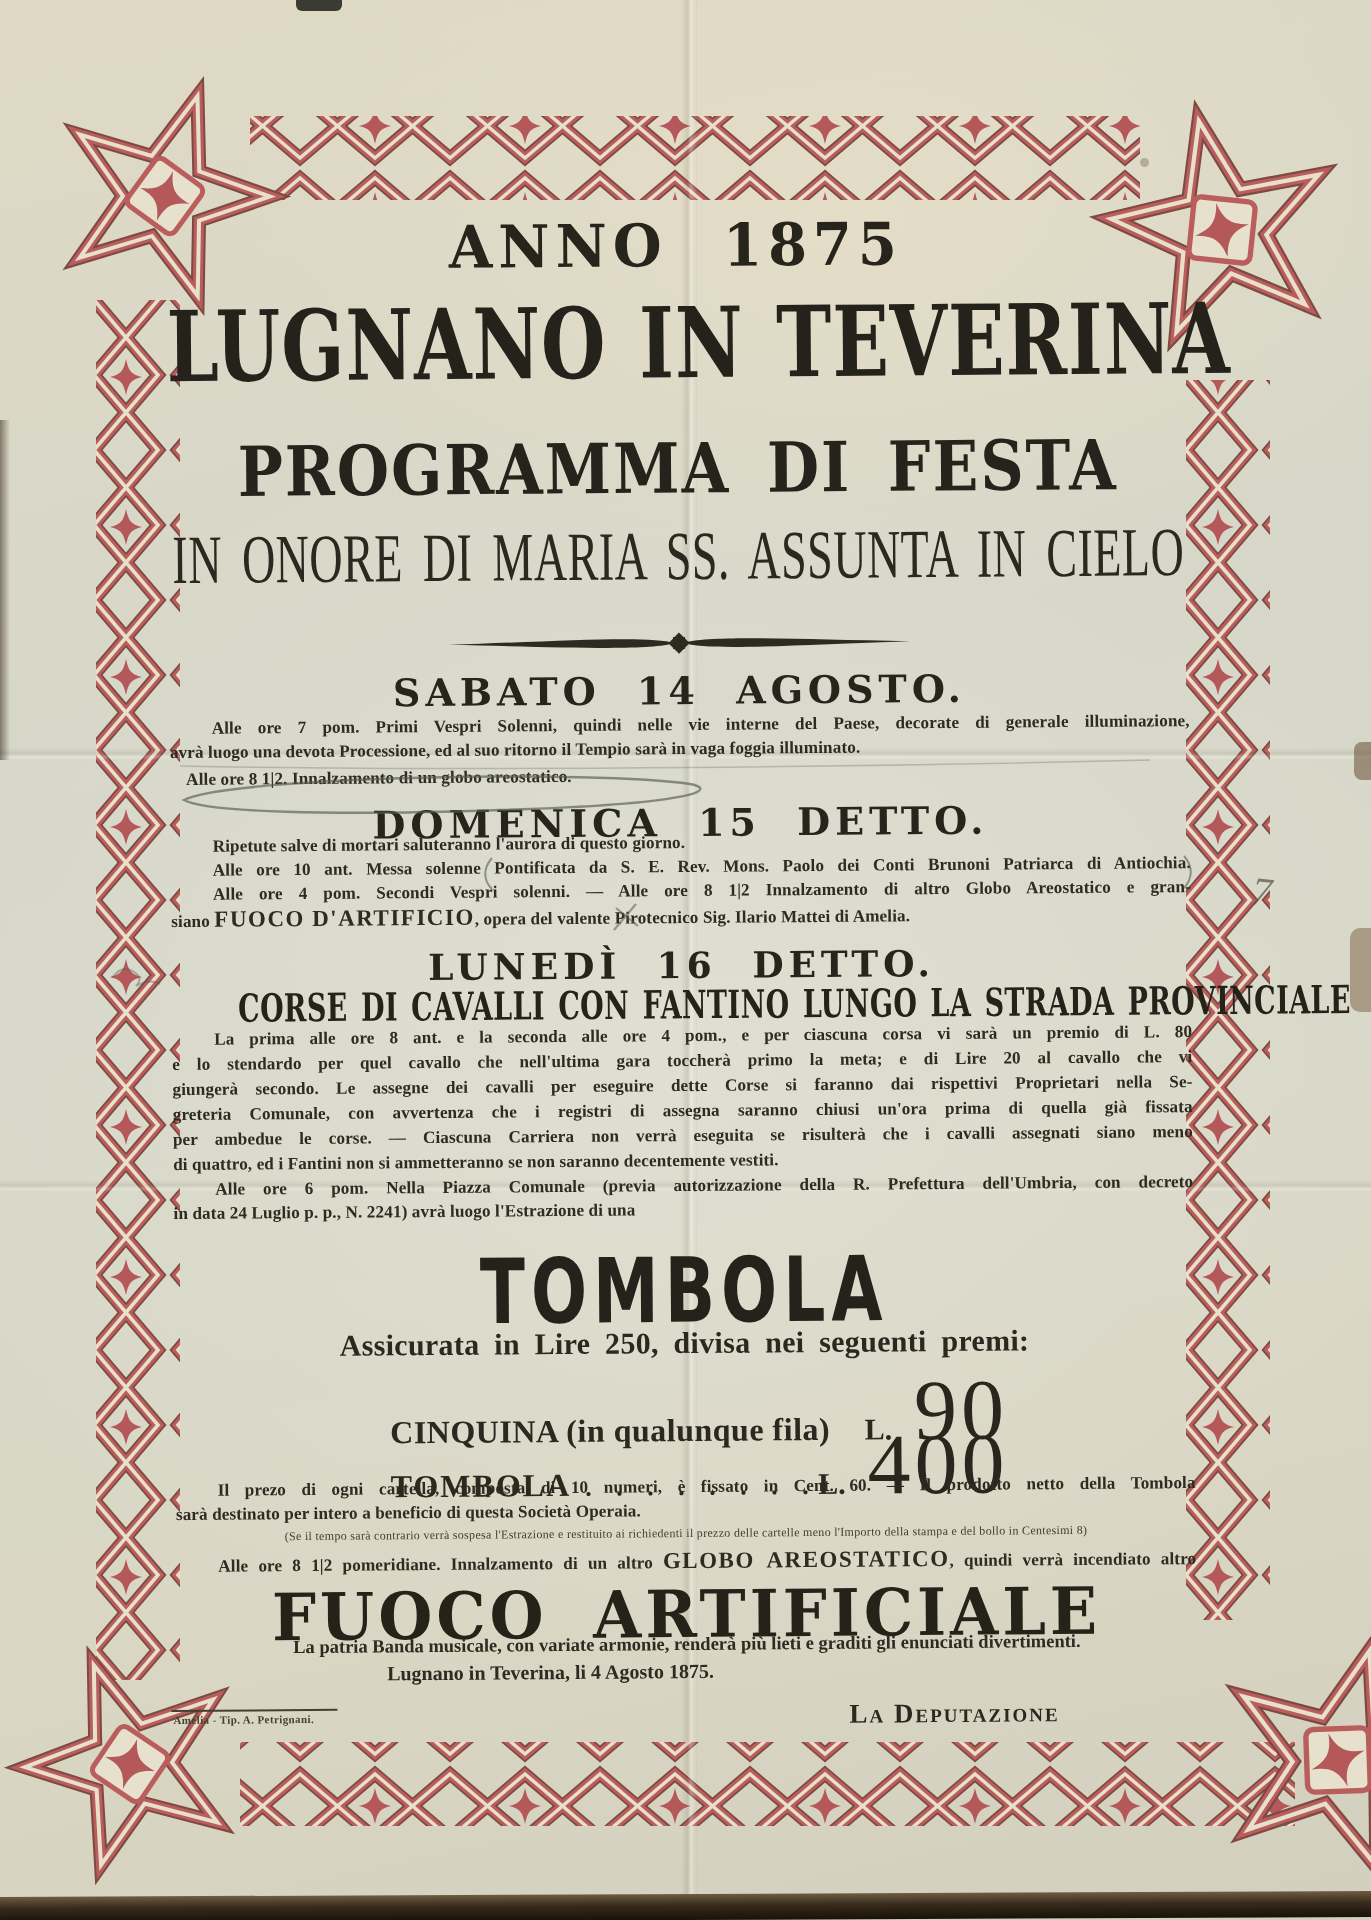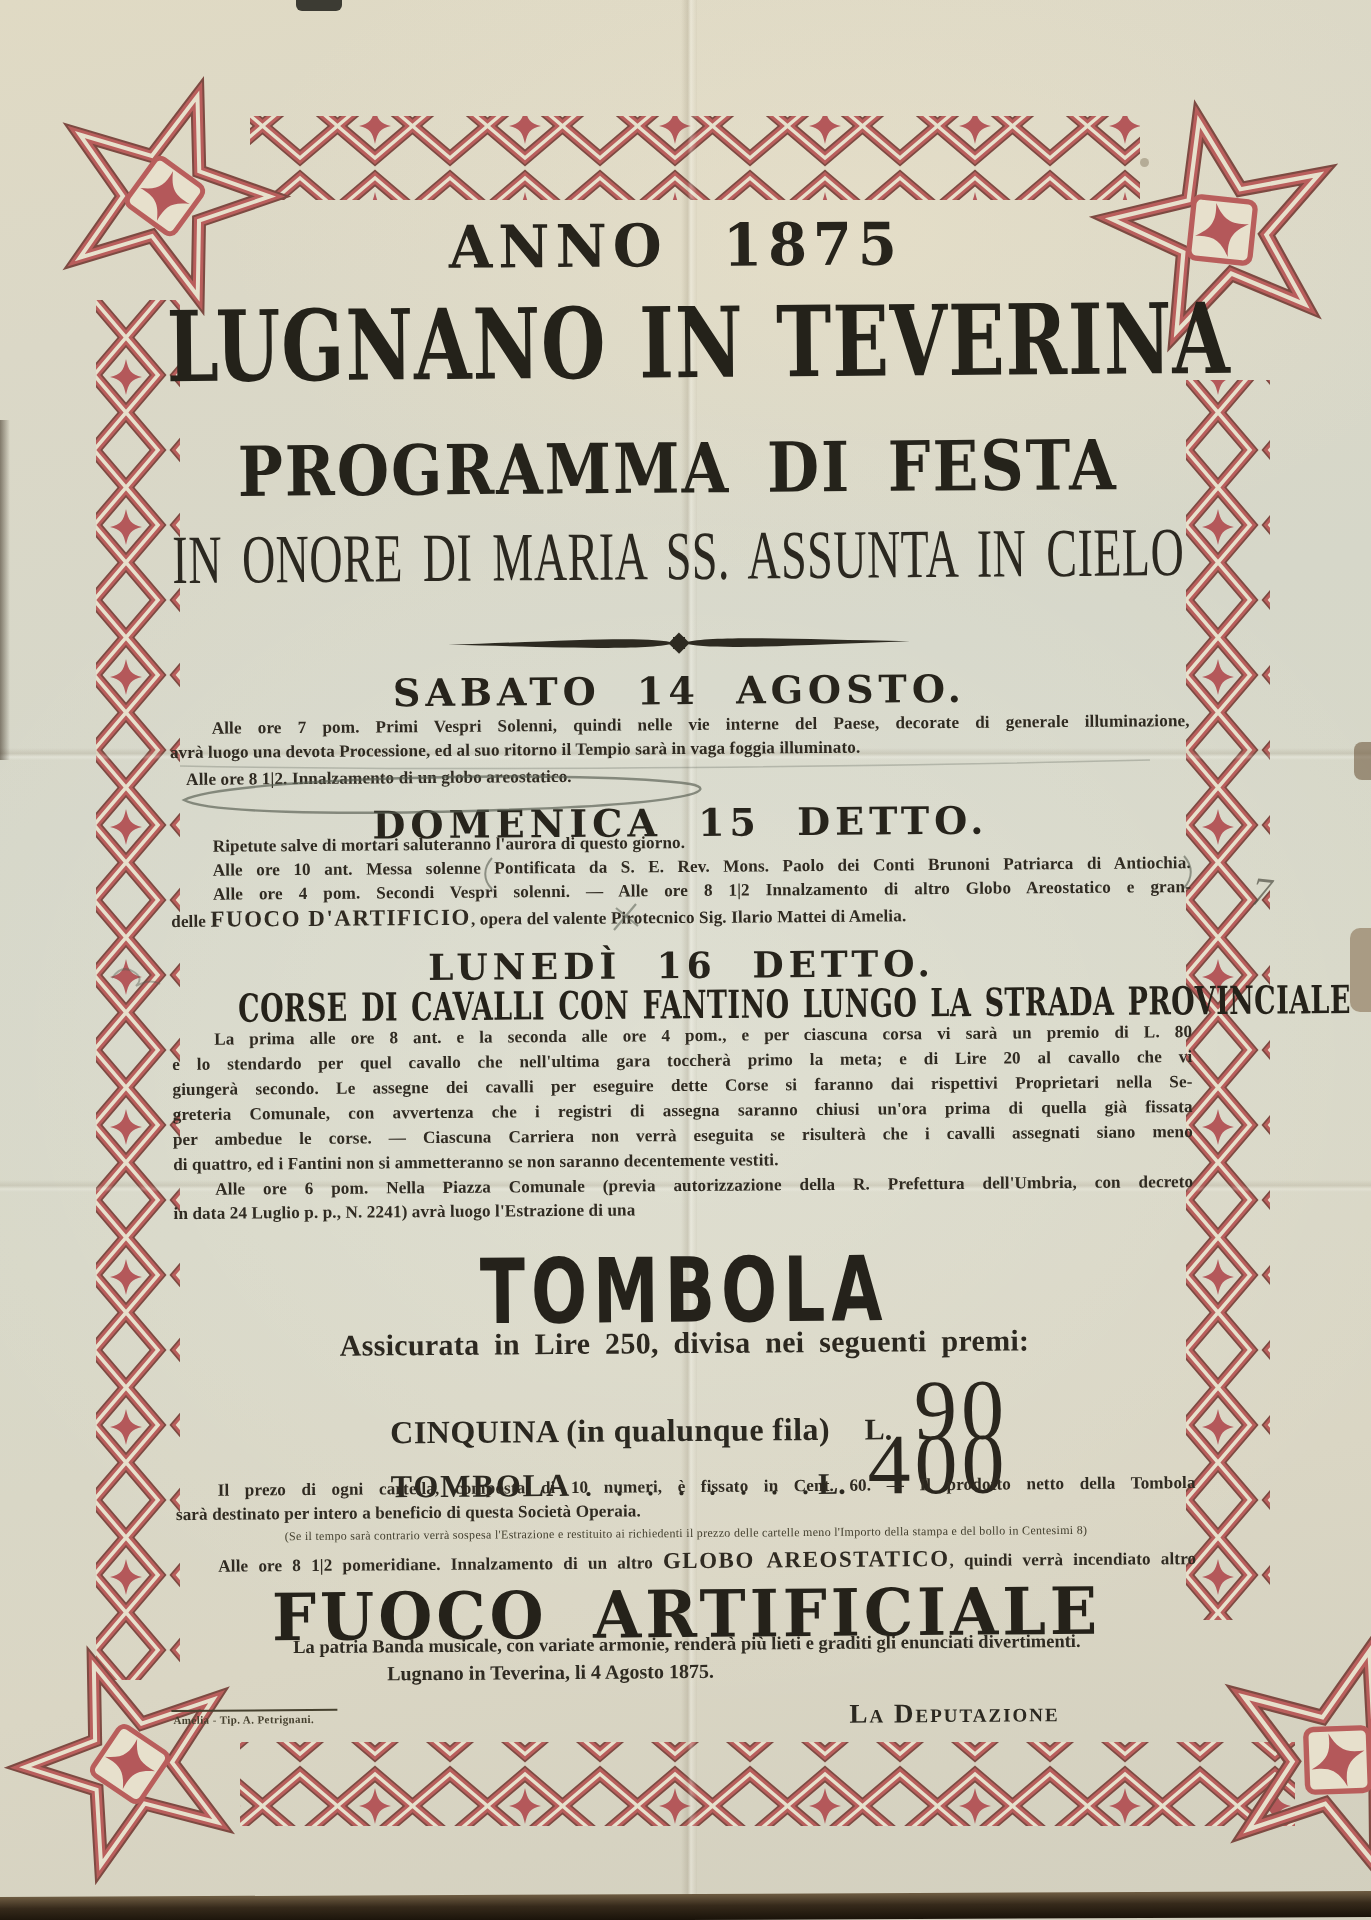--- a/index.html
+++ b/index.html
@@ -148,21 +148,21 @@
 
       <div class="blk ctr h1 h-sab">SABATO 14 AGOSTO.</div>
       <div class="bl j ind" style="top:715px">Alle ore 7 pom. Primi Vespri Solenni, quindi nelle vie interne del Paese, decorate di generale illuminazione,</div>
       <div class="bl l" style="top:739px">avrà luogo una devota Processione, ed al suo ritorno il Tempio sarà in vaga foggia illuminato.</div>
       <div class="bl l ind-sm" style="top:766px">Alle ore 8 1|2. Innalzamento di un globo areostatico.</div>
 
       <div class="blk ctr h1 h-dom">DOMENICA 15 DETTO.</div>
       <div class="bl l ind" style="top:833px">Ripetute salve di mortari saluteranno l'aurora di questo giorno.</div>
       <div class="bl j ind" style="top:857px">Alle ore 10 ant. Messa solenne Pontificata da S. E. Rev. Mons. Paolo dei Conti Brunoni Patriarca di Antiochia.</div>
       <div class="bl j ind" style="top:881px">Alle ore 4 pom. Secondi Vespri solenni. — Alle ore 8 1|2 Innalzamento di altro Globo Areostatico e gran-</div>
-      <div class="bl l" style="top:903px"><span>delle </span><span class="incaps">FUOCO D'ARTIFICIO</span><span>, opera del valente Pirotecnico Sig. Ilario Mattei di Amelia.</span></div>
+      <div class="bl l" style="top:903px"><span>siano </span><span class="incaps">FUOCO D'ARTIFICIO</span><span>, opera del valente Pirotecnico Sig. Ilario Mattei di Amelia.</span></div>
 
       <div class="blk ctr h1 h-lun" style="font-size:36px">LUNEDÌ 16 DETTO.</div>
       <div class="blk ctr h-corse">CORSE DI CAVALLI CON FANTINO LUNGO LA STRADA PROVINCIALE</div>
       <div class="bl j ind" style="top:1026px">La prima alle ore 8 ant. e la seconda alle ore 4 pom., e per ciascuna corsa vi sarà un premio di L. 80</div>
       <div class="bl j" style="top:1051px">e lo stendardo per quel cavallo che nell'ultima gara toccherà primo la meta; e di Lire 20 al cavallo che vi</div>
       <div class="bl j" style="top:1076px">giungerà secondo. Le assegne dei cavalli per eseguire dette Corse si faranno dai rispettivi Proprietari nella Se-</div>
       <div class="bl j" style="top:1101px">greteria Comunale, con avvertenza che i registri di assegna saranno chiusi un'ora prima di quella già fissata</div>
       <div class="bl j" style="top:1126px">per ambedue le corse. — Ciascuna Carriera non verrà eseguita se risulterà che i cavalli assegnati siano meno</div>
       <div class="bl l" style="top:1151px">di quattro, ed i Fantini non si ammetteranno se non saranno decentemente vestiti.</div>
       <div class="bl j ind" style="top:1176px">Alle ore 6 pom. Nella Piazza Comunale (previa autorizzazione della R. Prefettura dell'Umbria, con decreto</div>

